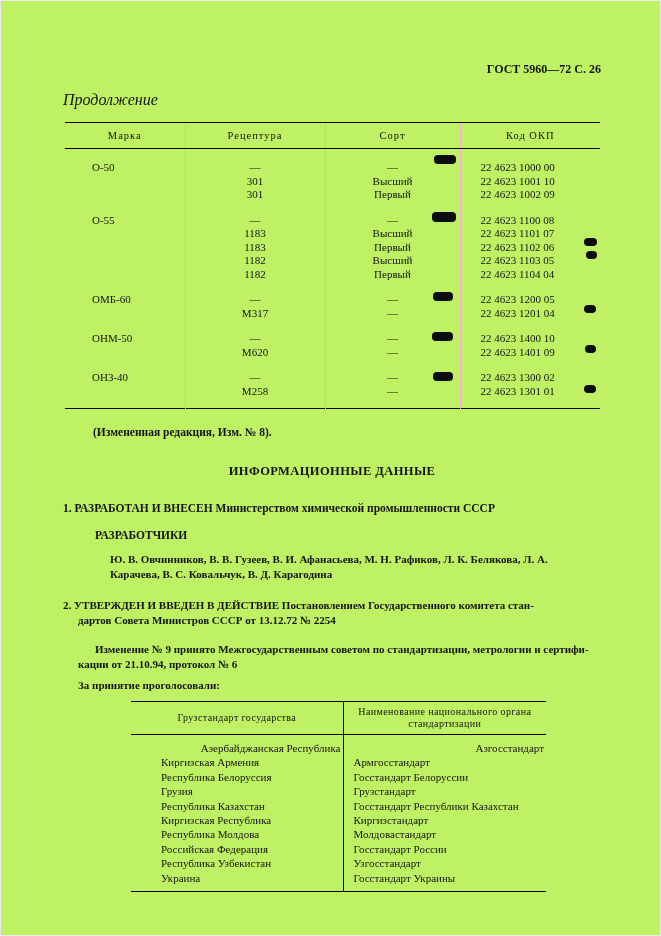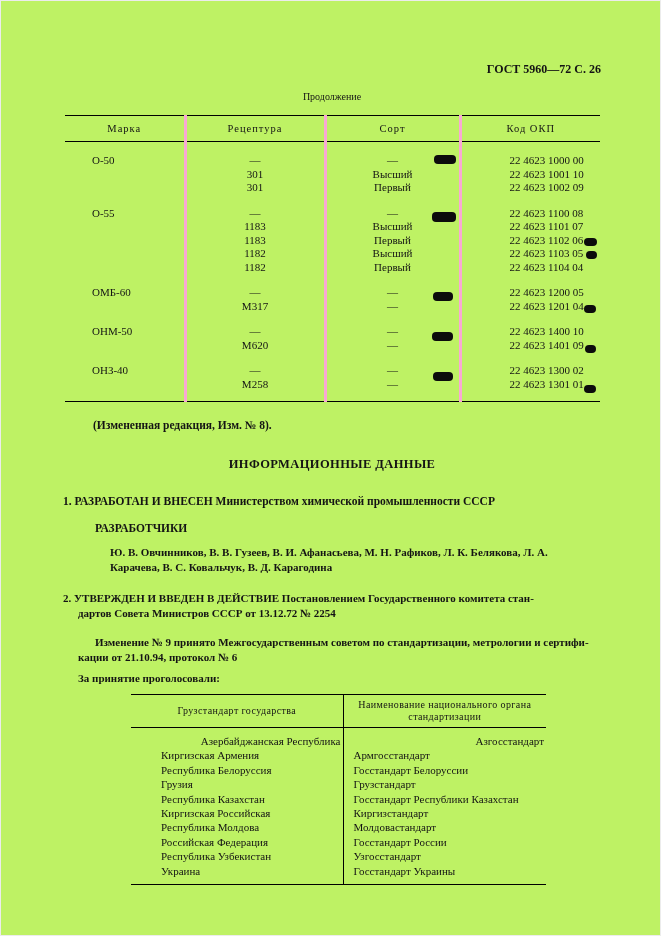--- a/index.html
+++ b/index.html
@@ -8,40 +8,40 @@
     width:661px; height:936px;
     background:#bef264;
     box-sizing:border-box;
     padding:62px 60px 0 63px;
     overflow:hidden;
     font-family:"Liberation Serif","DejaVu Serif",serif;
     color:#141414;
     box-shadow: inset 0 0 0 1px #ececec;
   }
   .doc-ref { text-align:right; font-weight:700; font-size:12px; white-space:nowrap; }
-  .continuation { text-align:center; font-size:10px; margin-top:14px; white-space:nowrap; }
+  .continuation { text-align:left; font-style:italic; font-size:16px; margin-top:14px; white-space:nowrap; }
 
   
   table.okp-table {
     border-collapse:collapse; table-layout:fixed;
     width:535px; margin-top:13px; margin-left:2px;
     font-size:11px; border-bottom:1px solid #000;
   }
   table.okp-table th {
     font-weight:400; font-size:10.5px; letter-spacing:1px;
     border-top:1px solid #000; border-bottom:1px solid #000;
     padding:7px 2px; text-align:center; white-space:nowrap;
   }
-  table.okp-table th + th, table.okp-table td + td { border-left:3px solid #f9a8d4; }
+  table.okp-table th + th, table.okp-table td + td { border-left:1px solid #f9a8d4; }
   table.okp-table td {
     padding:0 2px; height:13.5px; line-height:13.5px;
     text-align:center; white-space:nowrap;
   }
   table.okp-table td.col-marka { text-align:left; padding-left:27px; }
-  table.okp-table td.col-code  { text-align:left; padding-left:48px; }
+  table.okp-table td.col-code  { text-align:left; padding-left:20px; }
   table.okp-table tr.group-start td { padding-top:12px; }
   table.okp-table tbody tr:last-child td { padding-bottom:10px; }
 
   
   .para { font-weight:700; font-size:11px; line-height:15px; white-space:nowrap; }
   .note { font-weight:700; font-size:11.5px; margin-top:17px; margin-left:30px; white-space:nowrap; }
   .info-title { font-weight:700; font-size:12.5px; letter-spacing:0.4px; text-align:center; margin-top:26px; }
   .item1 { margin-top:22px; font-size:11.5px; }
   .developers-heading { margin-top:12px; margin-left:32px; font-size:11.5px; }
   .developers { margin-top:9px; margin-left:47px; }
@@ -217,21 +217,21 @@
         </tr>
         <tr>
           <td>Грузия</td>
           <td>Грузстандарт</td>
         </tr>
         <tr>
           <td>Республика Казахстан</td>
           <td>Госстандарт Республики Казахстан</td>
         </tr>
         <tr>
-          <td>Киргизская Российская</td>
+          <td>Киргизская Республика</td>
           <td>Киргизстандарт</td>
         </tr>
         <tr>
           <td>Республика Молдова</td>
           <td>Молдовастандарт</td>
         </tr>
         <tr>
           <td>Российская Федерация</td>
           <td>Госстандарт России</td>
         </tr>

